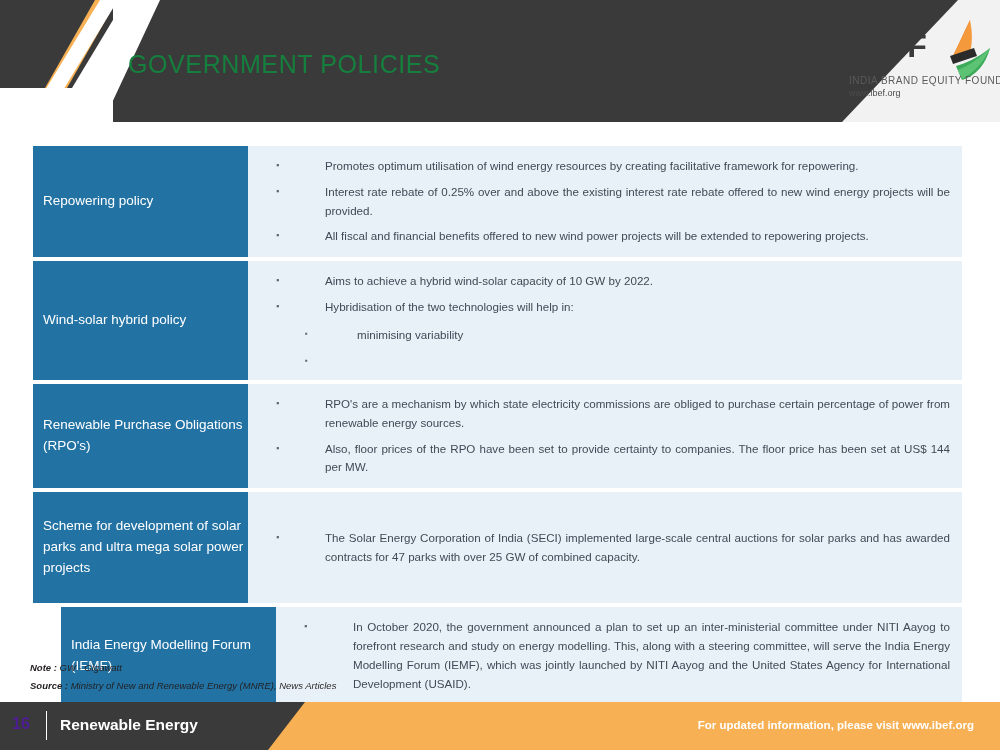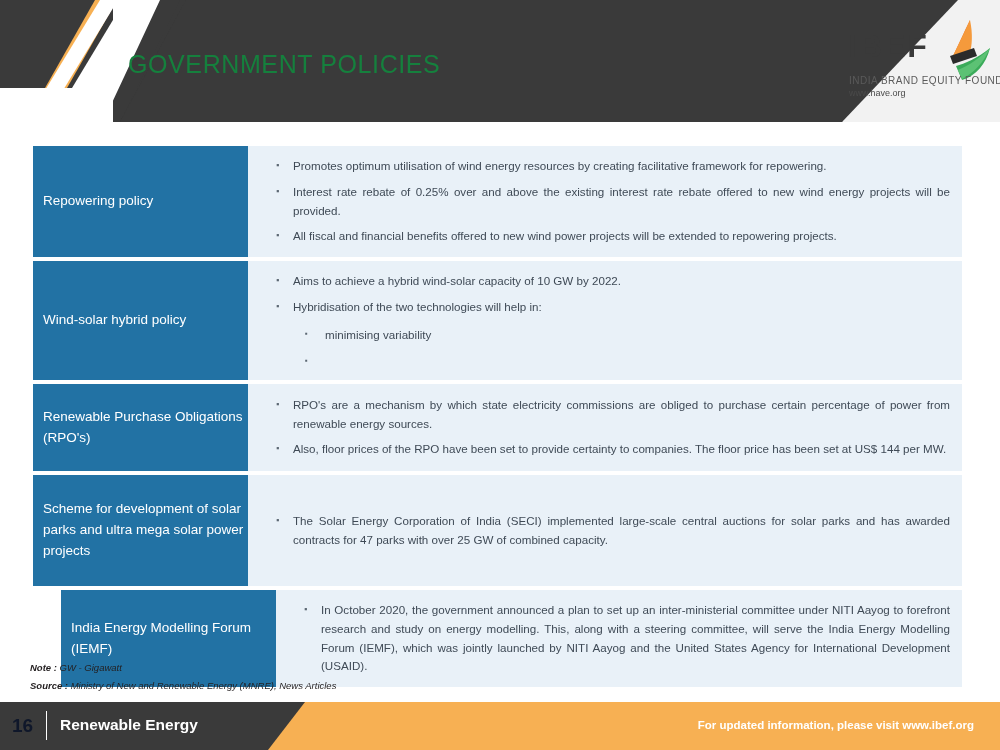--- a/index.html
+++ b/index.html
@@ -61,21 +61,21 @@
     font-size: 11.6px; line-height: 1.62;
     color: #3f4a56;
     margin-bottom: 7px;
     padding-left: 28px;
   }
   .bullet:last-child { margin-bottom: 0; }
   .bullet .mark {
     flex: 0 0 auto; width: 17px;
     color: #5b6772; font-size: 9px; line-height: 1.95;
   }
-  .bullet .txt { flex: 1 1 auto; text-align: justify; }
+  .bullet .txt { flex: 1 1 auto; text-align: justify; margin-left: 32px; }
   .bullet.sub { padding-left: 57px; margin-top: 2px; }
   .bullet.sub .mark { font-size: 8px; width: 20px; }
   .bullet.sub .txt { text-align: left; }
 
   .r1 { min-height: 100px; }
   .r2 { min-height: 96px; }
   .r3 { min-height: 87px; }
   .r4 { min-height: 111px; border-radius: 28px; }
   .r5 { min-height: 93px; padding-left: 28px; }
 
@@ -85,21 +85,21 @@
     font-size: 9.5px; font-style: italic; color: #231f20;
     line-height: 1.85; white-space: nowrap;
   }
   .note-line b { font-style: italic; font-weight: 700; }
 
   
   .footer { position: absolute; left: 0; top: 702px; width: 1000px; height: 48px; }
   .ftr-svg { position: absolute; left: 0; top: 0; }
   .ftr-num {
     position: absolute; left: 12px; top: 13px;
-    font-size: 19px; font-weight: 700; color: #0f172a;
+    font-size: 16px; font-weight: 700; color: #4c1d95;
   }
   .ftr-div {
     position: absolute; left: 46px; top: 9px;
     width: 1px; height: 29px; background: #ffffff;
   }
   .ftr-sec {
     position: absolute; left: 60px; top: 14px;
     font-size: 15.5px; font-weight: 700; color: #ffffff; white-space: nowrap;
   }
   .ftr-right {
@@ -140,21 +140,21 @@
     <div class="logo-wrap">
       <svg class="logo-flame" width="58" height="72" viewBox="0 0 58 72">
         <path d="M30 2 C 24 14, 17 30, 12 40 L 30 34 Z" fill="#ee7d2b"></path>
         <path d="M30 2 C 33 16, 32 28, 30 34 L 12 40 C 18 28, 25 13, 30 2 Z" fill="#f59a3c"></path>
         <path d="M10 38 L 34 30 L 37 38 L 13 46 Z" fill="#2b2b2b"></path>
         <path d="M16 48 C 24 46, 38 40, 50 30 C 46 46, 36 58, 22 62 Z" fill="#3bab5a"></path>
         <path d="M18 52 C 28 48, 40 40, 50 30 C 44 44, 34 55, 22 61 Z" fill="#5cc274"></path>
       </svg>
       <div class="logo-text">IBEF</div>
       <div class="logo-sub">INDIA BRAND EQUITY FOUNDATION</div>
-      <div class="logo-url">www.have.org</div>
+      <div class="logo-url">www.ibef.org</div>
     </div>
   </div>
 
   <div class="table">
 
     <div class="row r1">
       <div class="cell-label">Repowering policy</div>
       <div class="cell-body">
         <div class="bullet">
           <span class="mark">▪</span>

